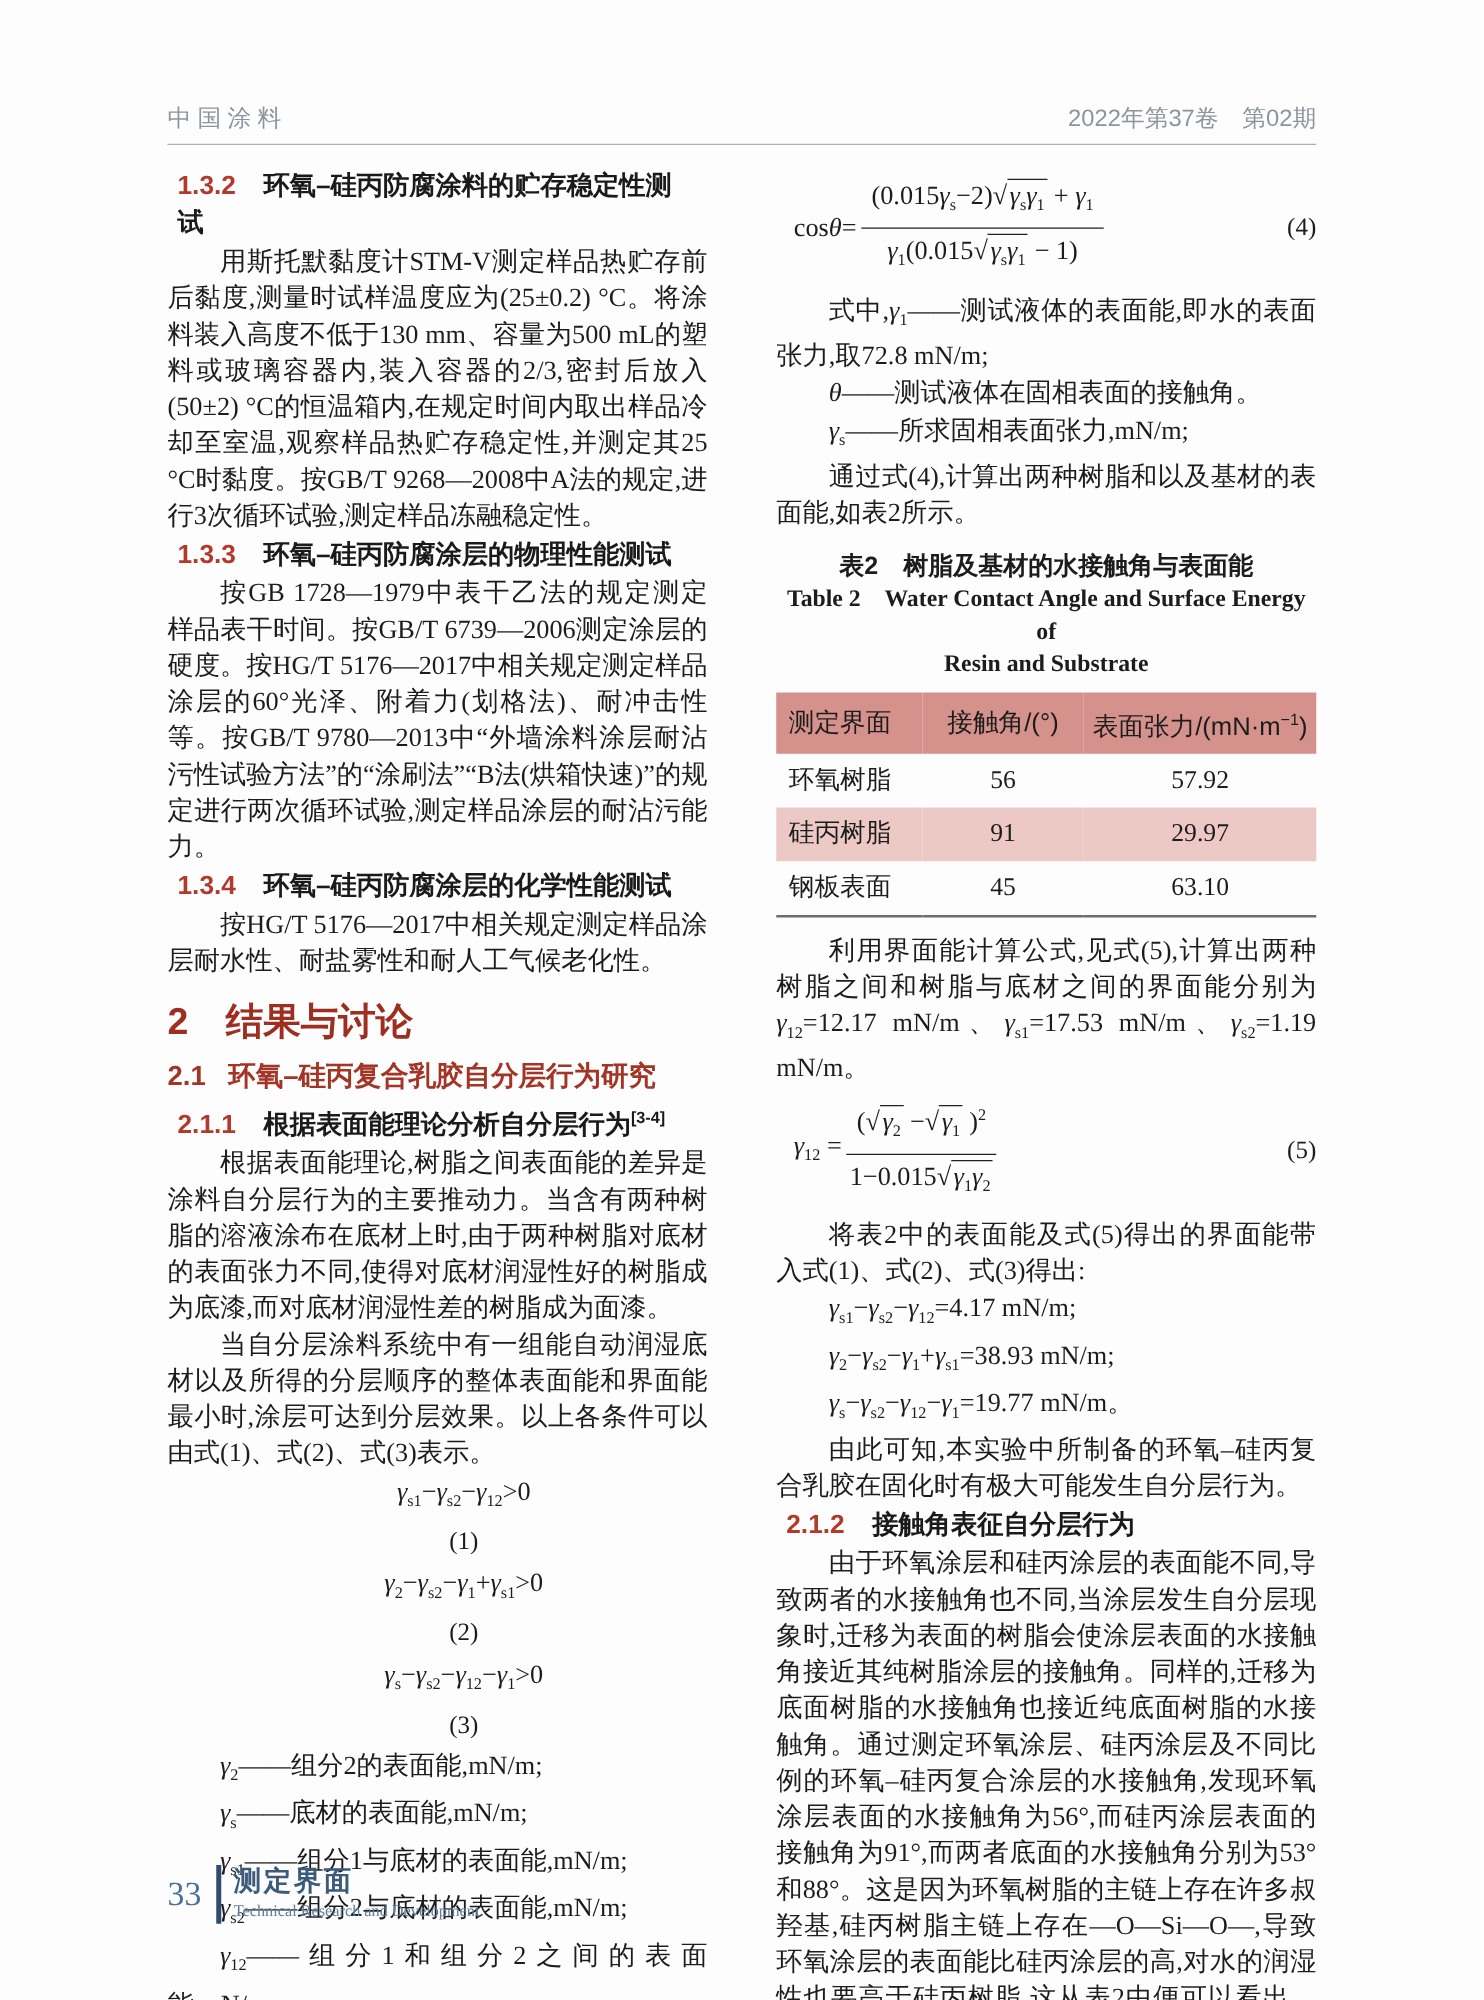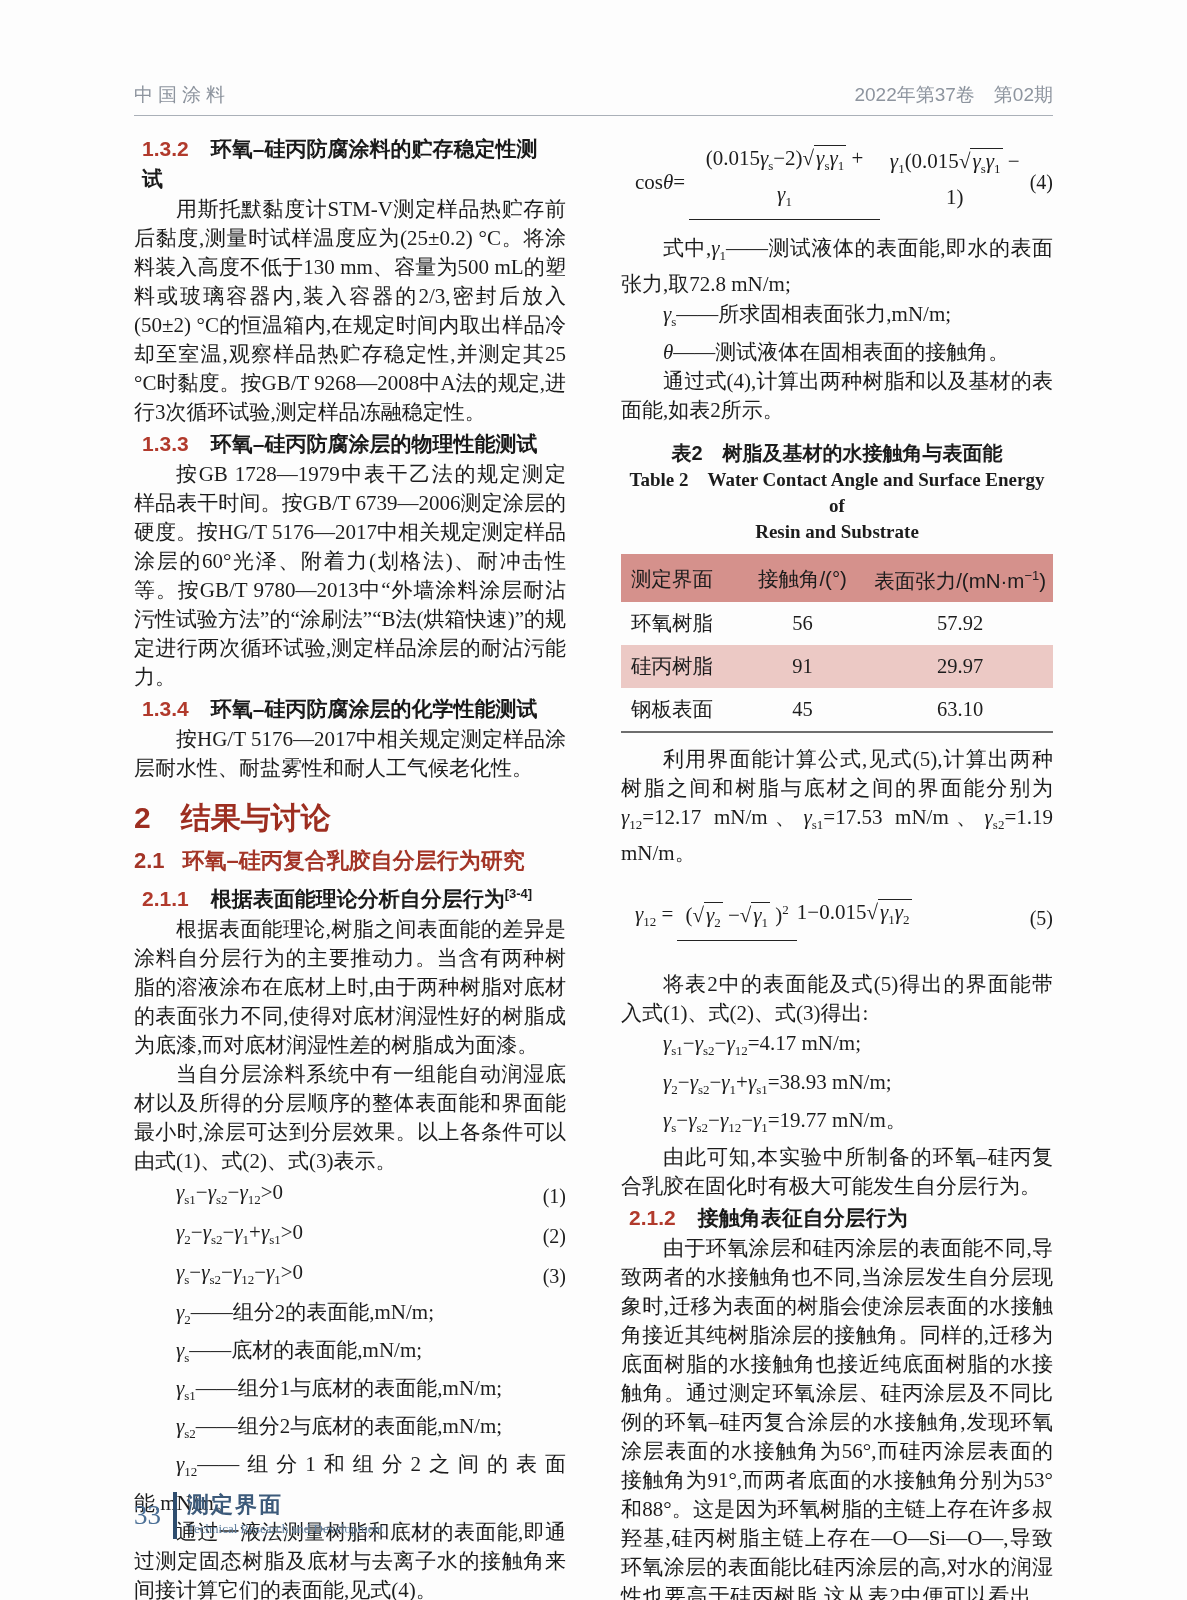--- a/index.html
+++ b/index.html
@@ -42,33 +42,33 @@
     font-family:"Liberation Sans", sans-serif; font-weight:700;
     font-size:22px; line-height:30px; color:#a33527; margin:1px 0 3px;
   }
   .h-sub .num { margin-right:18px; }
   
   .body { text-indent:2em; text-align:justify; }
   .defline { text-indent:2em; text-align:justify; line-height:30px; }
   
   .eqrow {
     display:flex; justify-content:space-between; align-items:center;
-    padding-left:2em; line-height:33px; font-size:21px;
+    padding-left:2em; line-height:33px; font-size:21px;flex-direction:column;
   }
   .eqnum { font-size:20px; }
   i { font-family:"Liberation Serif", serif; }
   sub { font-size:13px; }
   sup { font-size:13px; }
   
   .eqblock {
     display:flex; justify-content:space-between; align-items:center;
     margin:8px 0 10px; min-height:84px;
   }
   .eqmain { display:flex; align-items:center; margin-left:14px; font-size:21px; }
-  .frac { display:inline-flex; flex-direction:row; text-align:center; margin-left:4px; }
+  .frac { display:inline-flex; flex-direction:column; text-align:center; margin-left:4px;align-items:center; }
   .fnum { border-bottom:1.5px solid #222; padding:0 8px 3px; }
   .fden { padding-top:3px; }
   .sqrt { white-space:nowrap; }
   .sqrt .rbar { border-top:1.3px solid #222; padding:0 2px; }
   
   .tablewrap { margin-top:14px; margin-bottom:12px; }
   .cap-zh {
     text-align:center; font-family:"Liberation Sans", sans-serif;
     font-weight:600; font-size:20px; line-height:28px;
   }
@@ -169,22 +169,22 @@
           <span>cos<i>θ</i>=</span>
           <span class="frac">
             <span class="fnum">(0.015<i>γ</i><sub>s</sub>−2)<span class="sqrt">√<span class="rbar"><i>γ</i><sub>s</sub><i>γ</i><sub>1</sub></span></span> + <i>γ</i><sub>1</sub></span>
             <span class="fden"><i>γ</i><sub>1</sub>(0.015<span class="sqrt">√<span class="rbar"><i>γ</i><sub>s</sub><i>γ</i><sub>1</sub></span></span> − 1)</span>
           </span>
         </span>
         <span class="eqnum">(4)</span>
       </div>
 
       <p class="body">式中,<i>γ</i><sub>1</sub>——测试液体的表面能,即水的表面张力,取72.8 mN/m;</p>
+      <div class="defline"><i>θ</i>——测试液体在固相表面的接触角。</div>
       <div class="defline"><i>γ</i><sub>s</sub>——所求固相表面张力,mN/m;</div>
-      <div class="defline"><i>θ</i>——测试液体在固相表面的接触角。</div>
       <p class="body">通过式(4),计算出两种树脂和以及基材的表面能,如表2所示。</p>
 
       <div class="tablewrap">
         <div class="cap-zh">表2　树脂及基材的水接触角与表面能</div>
         <div class="cap-en">Table 2　Water Contact Angle and Surface Energy of</div>
         <div class="cap-en">Resin and Substrate</div>
         <table>
           <tbody>
               <tr class="thead" style="background: rgb(213, 145, 140);">
             <th>测定界面</th>

